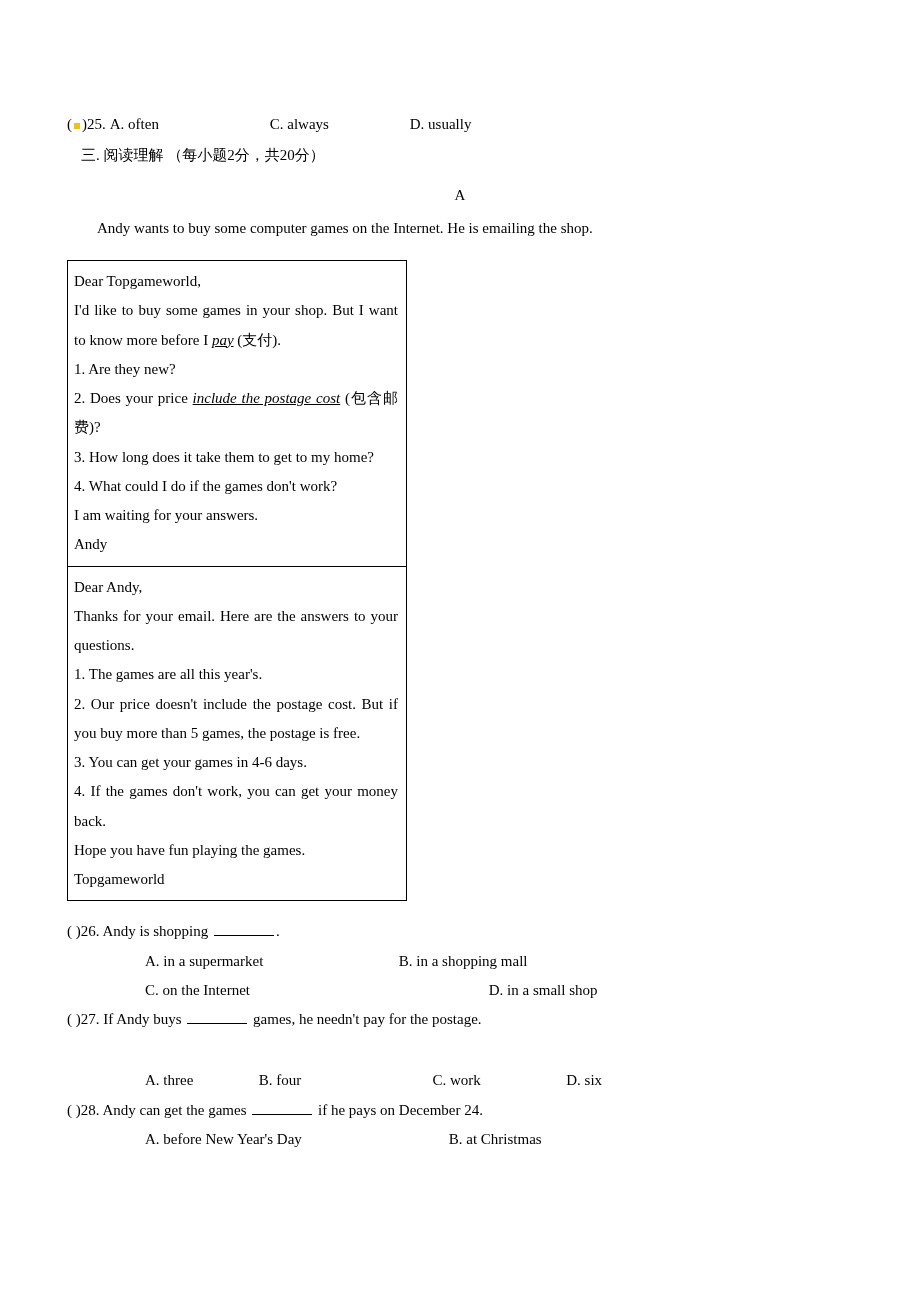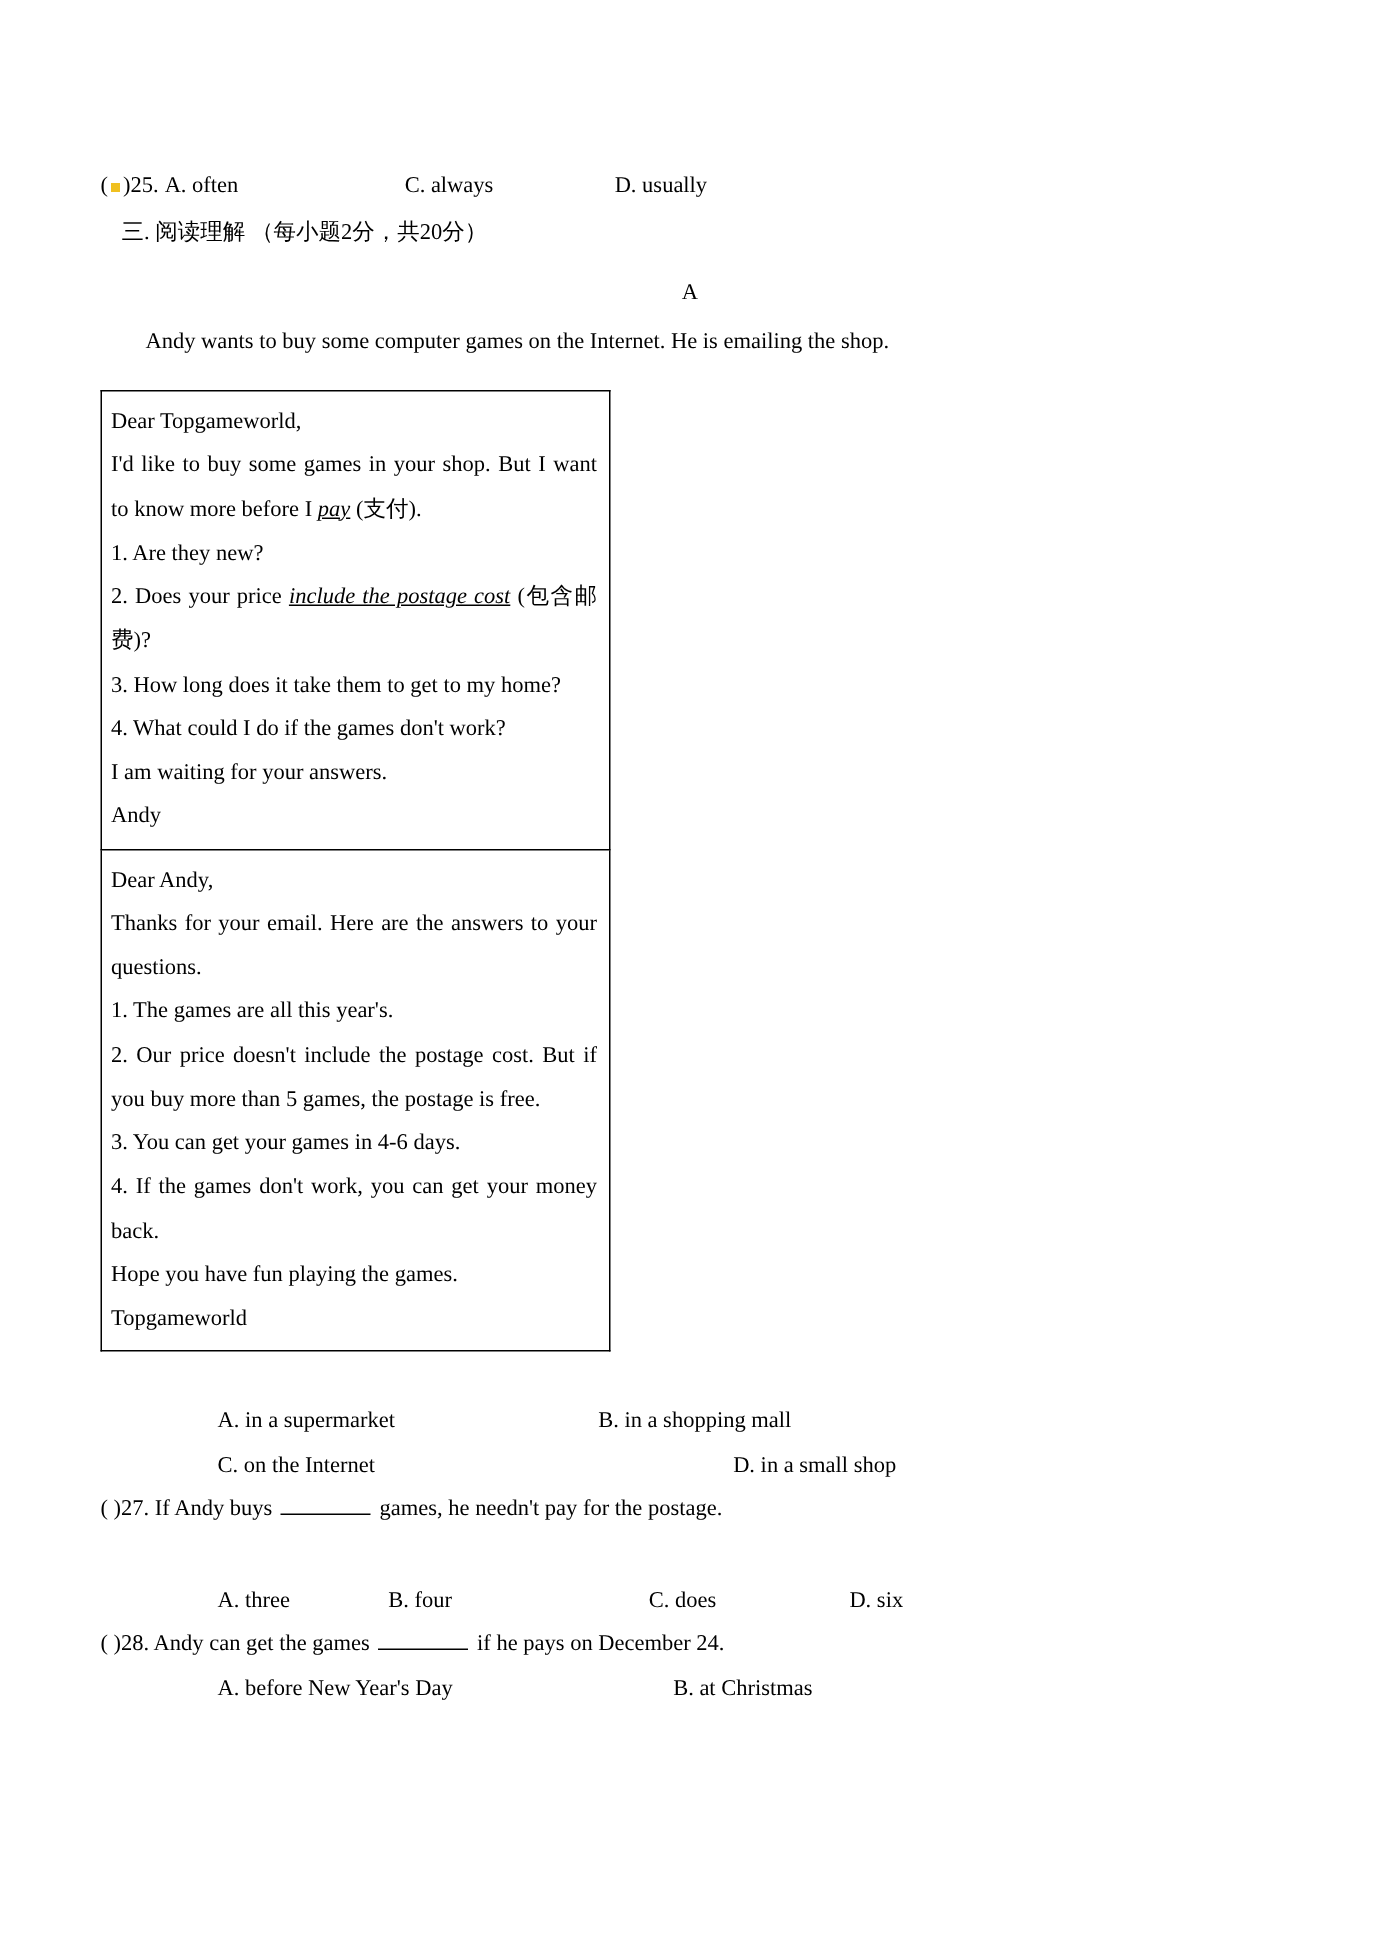--- a/index.html
+++ b/index.html
@@ -41,21 +41,21 @@
       text-align: center;
       margin: 10px 0 4px 0;
     }
     .intro-text {
       text-indent: 2em;
       margin-bottom: 17px;
     }
     table.email-box {
       border-collapse: collapse;
       width: 340px;
-      margin-bottom: 32px;
+      margin-bottom: 16px;
     }
     table.email-box td {
       border: 1px solid #000;
       padding: 6px 8px 6px 6px;
       line-height: 1.95;
       text-align: justify;
       text-justify: inter-ideograph;
       vertical-align: top;
     }
     .italic {
@@ -124,38 +124,41 @@
       <div>3. You can get your games in 4-6 days.</div>
       <div>4. If the games don't work, you can get your money back.</div>
       <div>Hope you have fun playing the games.</div>
       <div>Topgameworld</div>
     </td>
   </tr>
 </tbody>
   </table>
 
 <div class="question-block">
+  <div>
+    <span>(   )26. Andy is shopping </span><span class="blank"></span><span>.</span>
+  </div>
   <div class="answer-line">
     <span class="opt" style="display:inline-block; width:250px;">A. in a supermarket</span>
     <span class="opt">B. in a shopping mall</span>
   </div>
   <div class="answer-line">
     <span class="opt" style="display:inline-block; width:340px;">C. on the Internet</span>
     <span class="opt">D. in a small shop</span>
   </div>
 </div>
 
 <div class="question-block">
   <div>
     <span>(   )27. If Andy buys </span><span class="blank"></span><span> games, he needn't pay for the postage.</span>
   </div>
   <div class="answer-line">
     <span class="opt" style="display:inline-block; width:110px;">A. three</span>
     <span class="opt" style="display:inline-block; width:170px;margin-top:32px;">B. four</span>
-    <span class="opt" style="display:inline-block; width:130px;">C. does</span>
+    <span class="opt" style="display:inline-block; width:130px;">C. work</span>
     <span class="opt">D. six</span>
   </div>
 </div>
 
 <div class="question-block">
   <div>
     <span>(   )28. Andy can get the games </span><span class="blank"></span><span> if he pays on December 24.</span>
   </div>
   <div class="answer-line">
     <span class="opt" style="display:inline-block; width:300px;">A. before New Year's Day</span>

